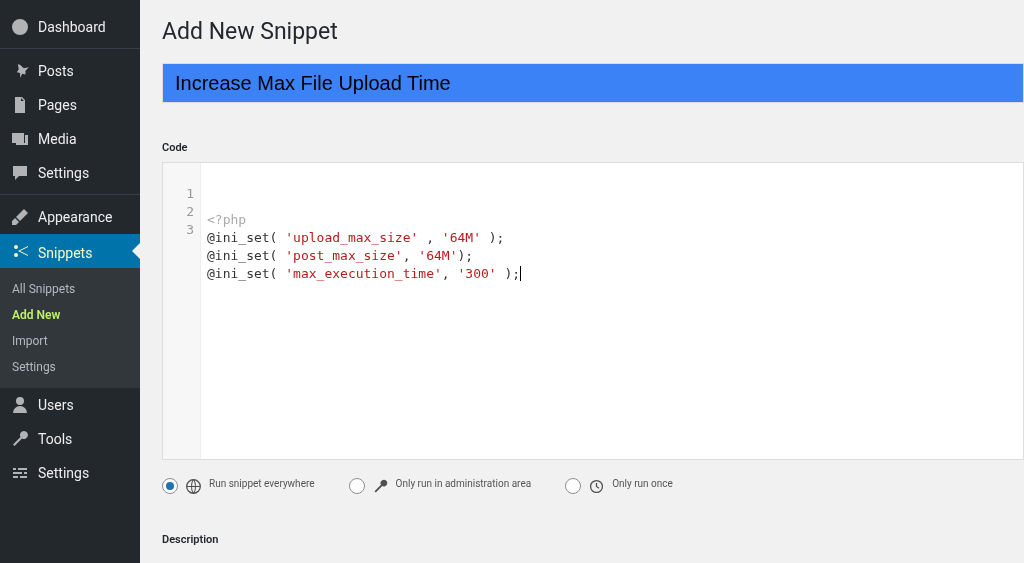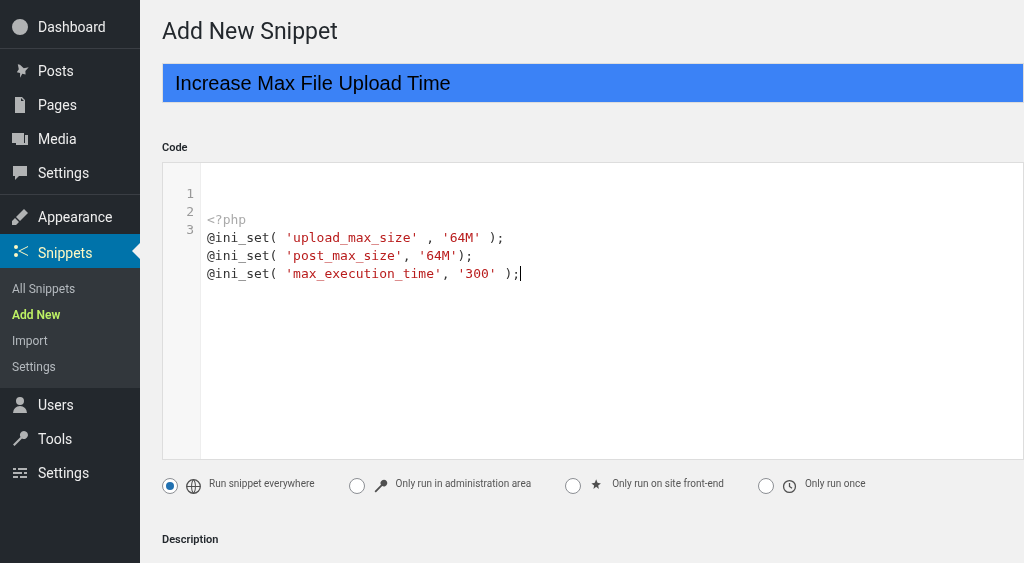--- a/index.html
+++ b/index.html
@@ -282,29 +282,20 @@
       <span class="scope-icon">
         <svg viewBox="0 0 20 20" width="17" height="17" fill="#333">
             <path d="M14 2a4 4 0 00-3.5 6L3 15.5 4.5 17l7.5-7.5A4 4 0 1014 2z"></path>
           </svg>
       </span>
       <span>Only run in administration area</span>
     </label>
     <label class="radio-item">
       <span class="radio"></span>
       <span class="scope-icon">
-        <svg viewBox="0 0 20 20" width="17" height="17" fill="#333">
-            <path d="M10 2l2 5 5 1-4 3 1 5-4-3-4 3 1-5-4-3 5-1z" transform="scale(0.8) translate(2 0)"></path>
-          </svg>
-      </span>
-      <span>Only run on site front-end</span>
-    </label>
-    <label class="radio-item">
-      <span class="radio"></span>
-      <span class="scope-icon">
         <svg viewBox="0 0 20 20" width="17" height="17">
             <circle cx="10" cy="10" r="7" fill="none" stroke="#333" stroke-width="1.5"></circle>
             <path d="M10 6v4l3 2" fill="none" stroke="#333" stroke-width="1.5"></path>
           </svg>
       </span>
       <span>Only run once</span>
     </label>
   </div>
 
   <div class="section-label">Description</div>

